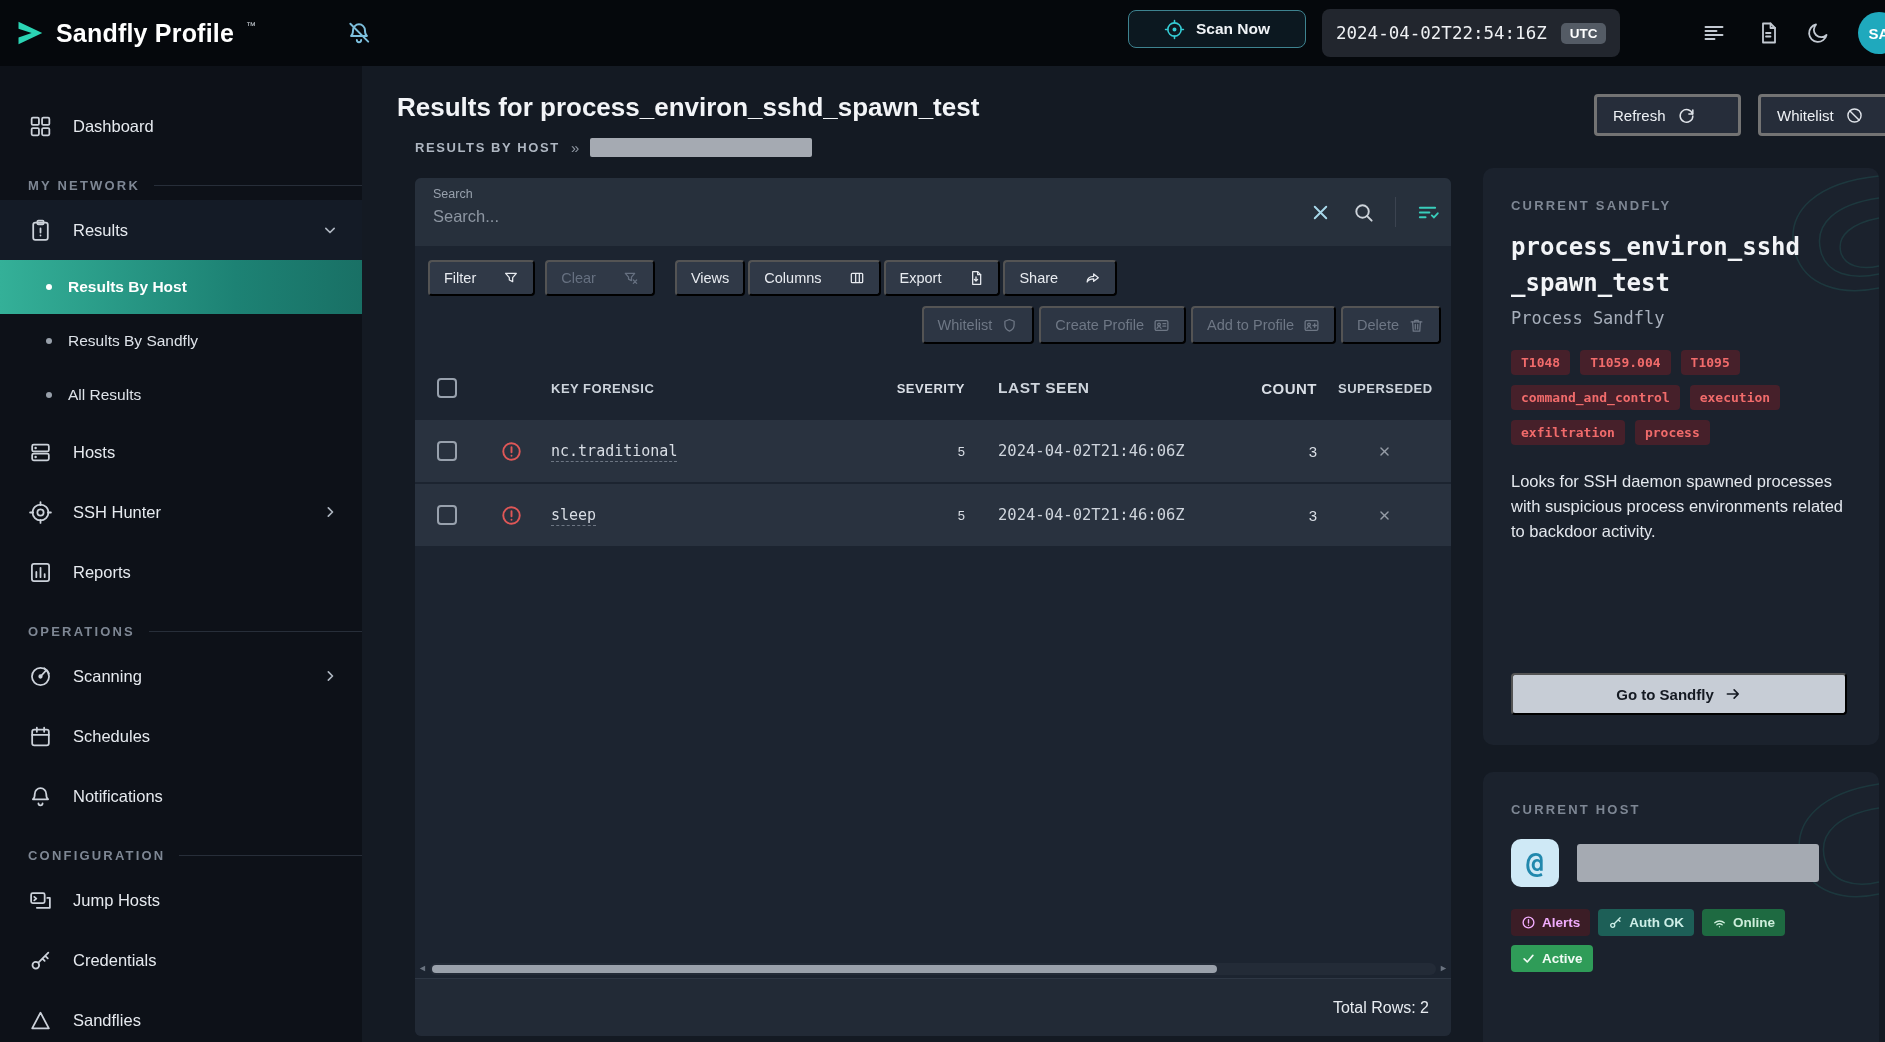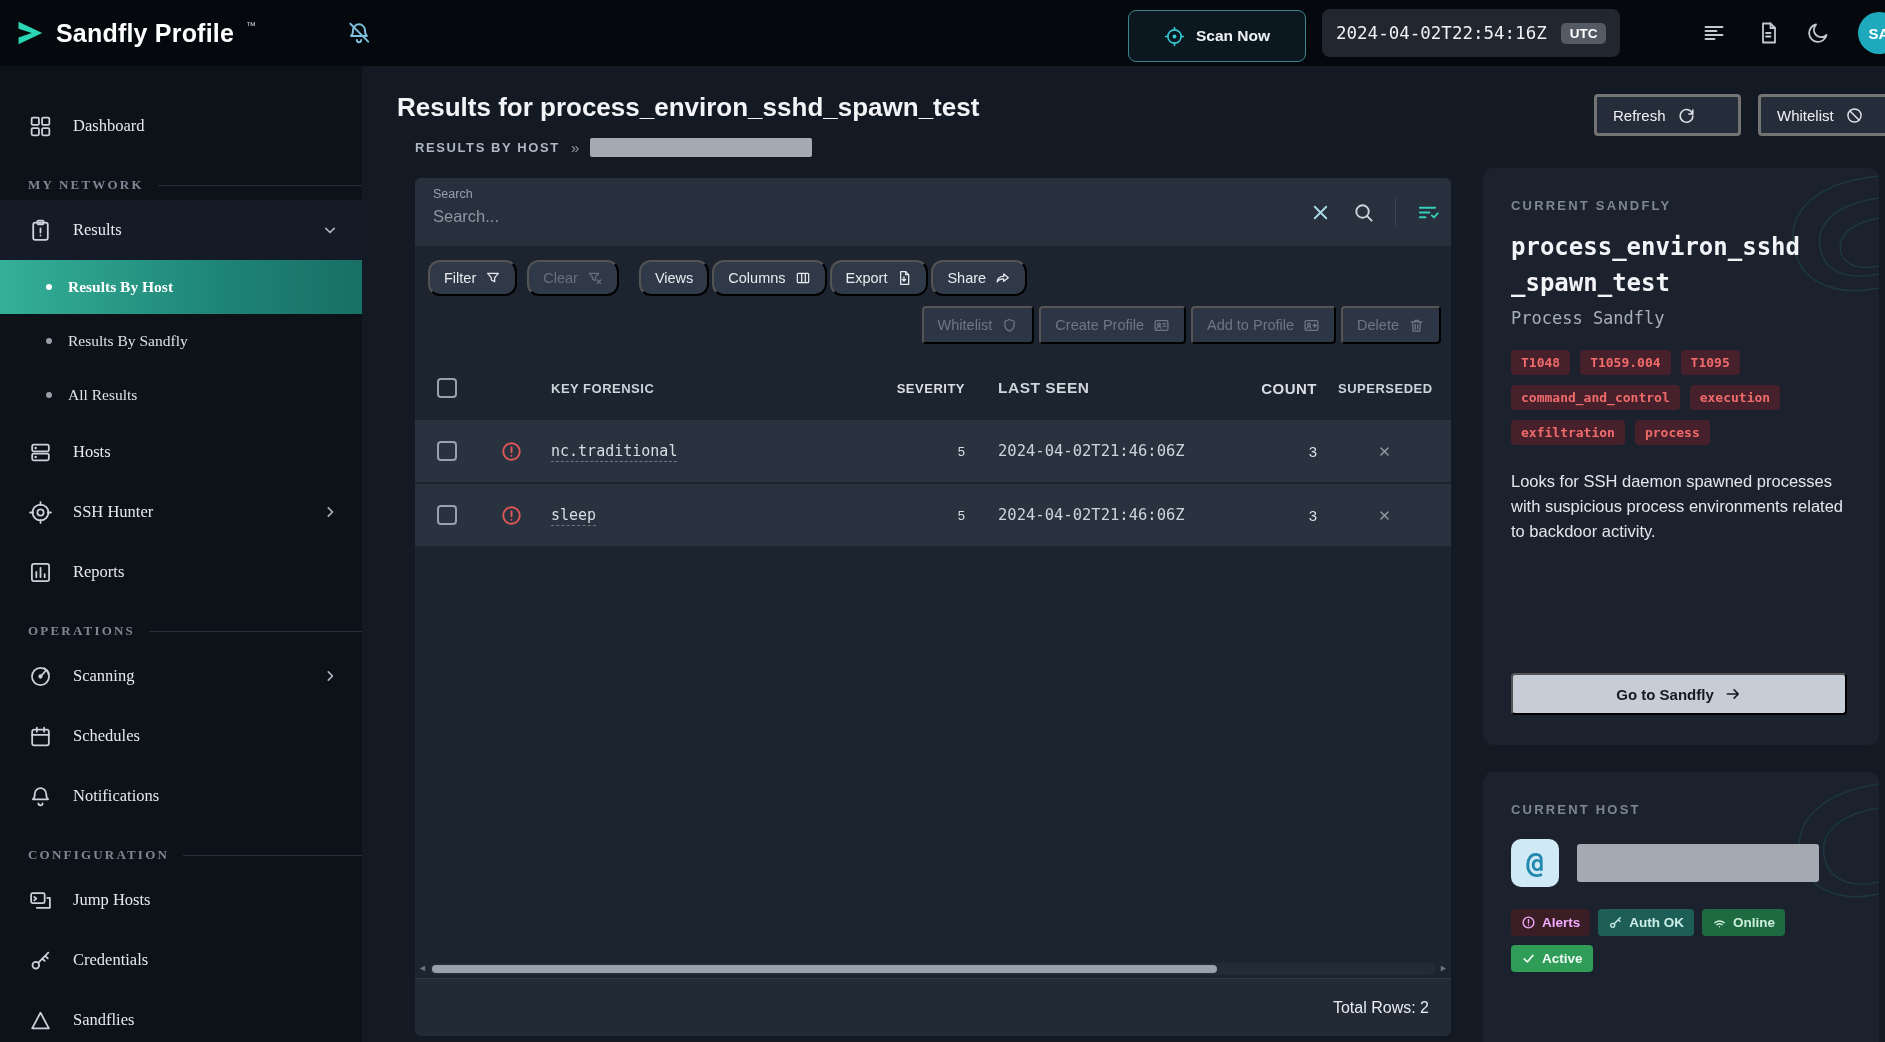--- a/index.html
+++ b/index.html
@@ -9,39 +9,39 @@
   .mono { font-family:"DejaVu Sans Mono", monospace; }
   svg { display:block; }
 
   
   .topbar { position:absolute; left:0; top:0; width:1885px; height:66px; background:#05080c; z-index:20; }
   .brand { position:absolute; left:16px; top:0; height:66px; display:flex; align-items:center; gap:10px; }
   .brand-logo { width:30px; height:30px; }
   .brand-name { color:#fff; font-size:25px; font-weight:700; letter-spacing:.2px; }
   .brand-tm { color:#cfd5dc; font-size:10px; vertical-align:top; position:relative; top:-8px; margin-left:2px; }
   .bell-muted { position:absolute; left:346px; top:20px; width:26px; height:26px; color:#7dbfdd; cursor:pointer; }
-  .scan-btn { position:absolute; left:1128px; top:10px; width:178px; height:52px; border:1.5px solid #3e8390;
+  .scan-btn { position:absolute; left:1128px; top:10px; width:178px; height:38px; border:1.5px solid #3e8390;
               background:#0c1820; border-radius:8px; display:flex; align-items:center; justify-content:center;
               gap:11px; color:#f0f3f6; font-size:15.5px; font-weight:600; cursor:pointer; }
   .scan-btn .ic { width:21px; height:21px; color:#35ccd4; }
   .clock { position:absolute; left:1322px; top:9px; height:48px; background:#22262e; border-radius:8px;
            display:flex; align-items:center; padding:0 14px; }
   .clock-text { color:#eef0f3; font-size:17.5px; }
   .utc-badge { margin-left:14px; background:#545b65; color:#fff; font-size:13.5px; font-weight:700;
                padding:3px 9px; border-radius:5px; }
   .tb-icon { position:absolute; top:21px; width:24px; height:24px; color:#c3c9d2; cursor:pointer; }
   .tb-icon.logs { left:1702px; }
   .tb-icon.doc  { left:1756px; }
   .tb-icon.moon { left:1806px; }
   .avatar { position:absolute; left:1858px; top:12px; width:42px; height:42px; border-radius:50%;
             background:#1fa9bd; color:#fff; font-size:15px; font-weight:700; display:flex;
             align-items:center; justify-content:center; cursor:pointer; }
 
   
-  .sidebar { position:absolute; left:0; top:66px; width:362px; bottom:0; background:#0d1118; padding-top:30px; z-index:10;font-family:Liberation Serif, serif; }
+  .sidebar { position:absolute; left:0; top:66px; width:362px; bottom:0; background:#0d1118; padding-top:30px; z-index:10; }
   .side-item { height:60px; display:flex; align-items:center; gap:20px; padding:0 22px 0 28px;
                color:#e6eaef; font-size:16.5px; cursor:pointer; }
   .side-item .ic { width:25px; height:25px; color:#ccd2da; flex:none; }
   .side-item .chev { margin-left:auto; width:20px; height:20px; color:#aeb6c0; }
   .side-item.results-parent { background:#141b26; }
   .side-section { height:30px; margin-top:14px; display:flex; align-items:center; gap:14px; padding-left:28px;
                   color:#7e8794; font-size:13px; font-weight:700; letter-spacing:2.2px; }
   .side-section .rule { flex:1; height:1px; background:#272e39; }
   .side-sub { height:54px; display:flex; align-items:center; gap:16px; padding-left:46px;
               color:#dde2e8; font-size:15.5px; cursor:pointer; }
@@ -73,22 +73,22 @@
   .search-input::placeholder { color:#8d96a2; }
   .search-icons { position:absolute; right:12px; top:0; height:68px; display:flex; align-items:center; gap:20px; }
   .si { width:23px; height:23px; cursor:pointer; }
   .si.x { color:#a8d8ea; }
   .si.mag { color:#cdd3da; }
   .si.adv { color:#39cdbb; }
   .search-div { width:1px; height:30px; background:#3b4350; }
 
   .toolbar { position:absolute; left:13px; top:82px; height:36px; display:flex; gap:10px; }
   .tb-group { display:flex; gap:3px; margin-left:10px; }
-  .tbtn { background:#303947; border-radius:12px; padding:0 14px; color:#e8ebf0; font-size:14.5px;
-          display:flex; align-items:center; gap:9px; cursor:pointer; }
+  .tbtn { background:#303947; border-radius:4px; padding:0 14px; color:#e8ebf0; font-size:14.5px;
+          display:flex; align-items:center; gap:27px; cursor:pointer; }
   .tbtn .ic { width:16px; height:16px; }
   .tbtn.disabled { color:#667080; }
   .tbtn.disabled .ic { color:#667080; }
 
   .actions-row { position:absolute; right:10px; top:128px; height:38px; display:flex; gap:5px; }
   .abtn { background:rgba(62,72,88,.5); border-radius:4px; padding:0 14px; color:#6e7785; font-size:14.5px;
           display:flex; align-items:center; gap:9px; cursor:not-allowed; }
   .abtn .ic { width:17px; height:17px; }
 
   .tgrid { display:grid; grid-template-columns:64px 64px 300px 130px 250px 100px 1fr; align-items:center; }

